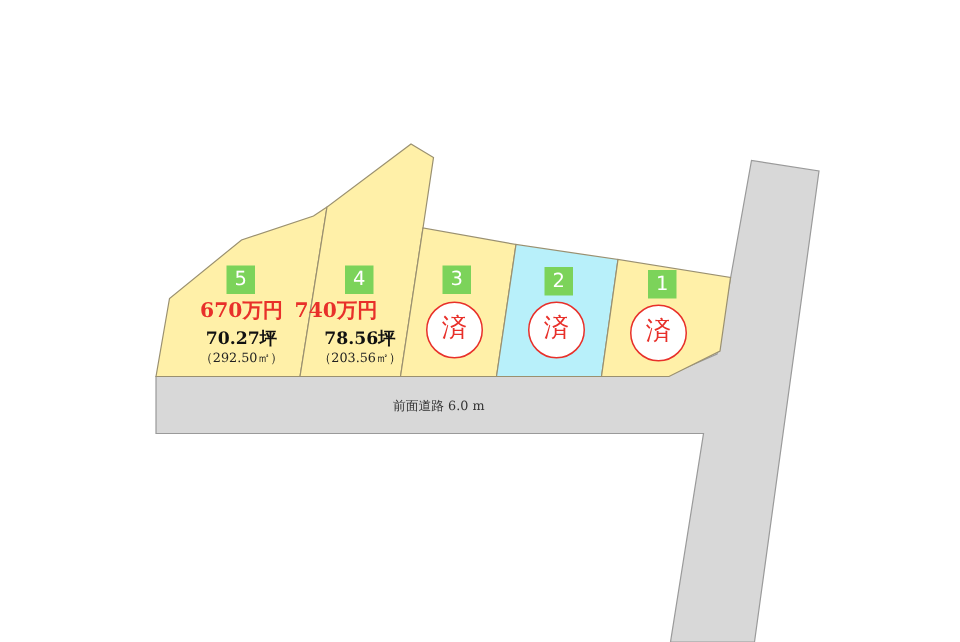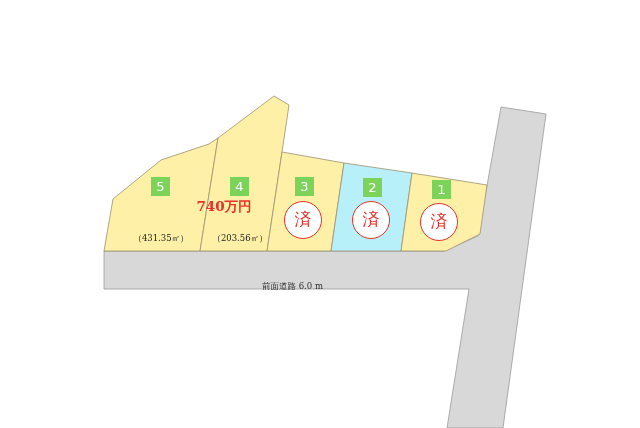--- a/index.html
+++ b/index.html
@@ -50,29 +50,32 @@
   <polygon class="lot-shape" fill="#fff0a8" points="267,251 282,152 344,163 331,251"></polygon>
 
   <polygon class="lot-shape" fill="#b8f0fa" points="331,251 344,163 412,173 401,251"></polygon>
 
   <polygon class="lot-shape" fill="#fff0a8" points="401,251 412,173 487,185 480,234 446,251"></polygon>
 </svg>
 
 <div class="overlay">
 
   <div class="badge" style="left:151px; top:177px;">5</div>
-  <div class="sqm" style="left:116px; top:233px;">（431.35㎡）</div>
+  <div class="price" style="left:116px; top:198px;">670万円</div>
+  <div class="tsubo" style="left:116px; top:218px;">70.27坪</div>
+  <div class="sqm" style="left:116px; top:233px;">（292.50㎡）</div>
 
   <div class="badge" style="left:230px; top:177px;">4</div>
   <div class="price" style="left:179px; top:198px;">740万円</div>
+  <div class="tsubo" style="left:195px; top:218px;">78.56坪</div>
   <div class="sqm" style="left:195px; top:233px;">（203.56㎡）</div>
 
   <div class="badge" style="left:295px; top:177px;">3</div>
   <div class="sold-mark" style="left:284px; top:201px;">済</div>
 
   <div class="badge" style="left:363px; top:178px;">2</div>
   <div class="sold-mark" style="left:352px; top:201px;">済</div>
 
   <div class="badge" style="left:432px; top:180px;">1</div>
   <div class="sold-mark" style="left:420px; top:203px;">済</div>
 
-  <div class="road-label" style="left:262px; top:265px;margin-top:16px;">前面道路 6.0 m</div>
+  <div class="road-label" style="left:262px; top:265px;">前面道路 6.0 m</div>
 </div>
 
 </body></html>

